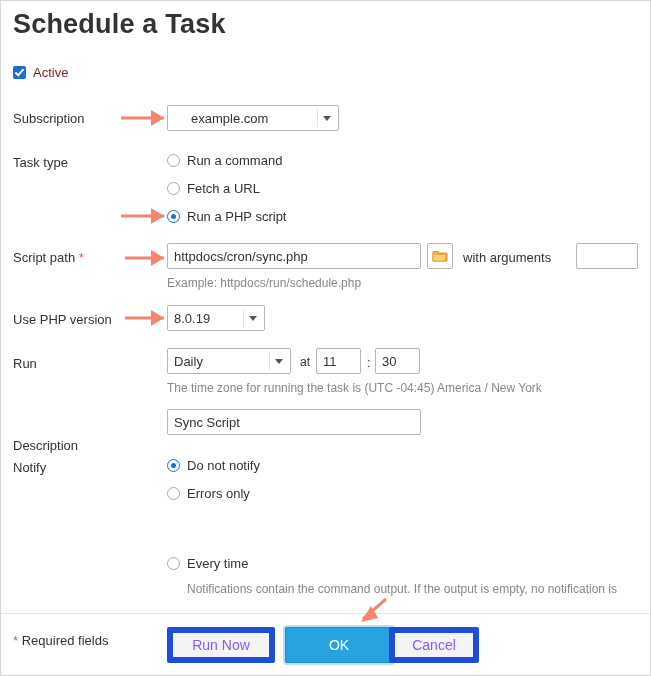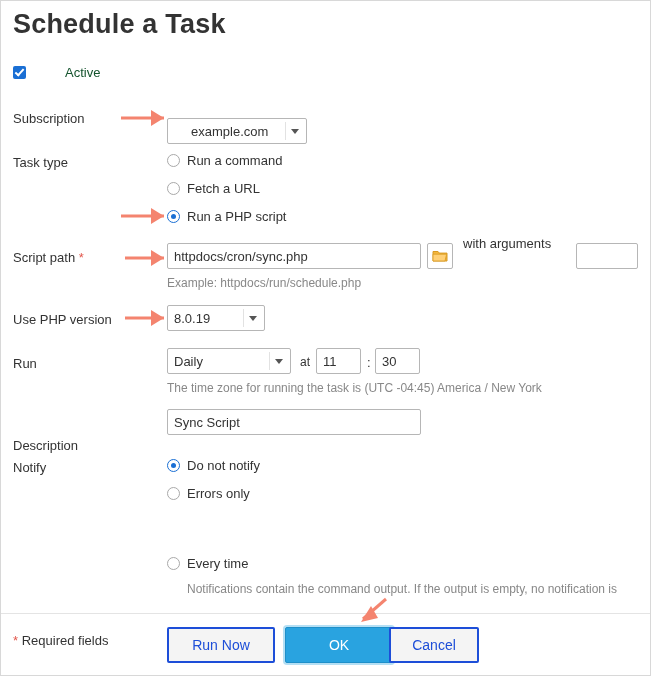--- a/index.html
+++ b/index.html
@@ -69,22 +69,21 @@
     left: 4px;
     top: 1px;
     width: 3px;
     height: 7px;
     border: solid #fff;
     border-width: 0 2px 2px 0;
     transform: rotate(42deg);
   }
   .chk-label {
     font-size: 13px;
-    color: #14532d;
-    margin-left: 32px;
+    color: #7f1d1d;
   }
 
   
   select, .fakeselect {
     font-family: "Liberation Sans", sans-serif;
     font-size: 13px;
     color: #333;
     background: #fff;
     border: 1px solid #b6b6b6;
     border-radius: 2px;
@@ -181,23 +180,23 @@
     align-items: center;
     justify-content: center;
   }
 
   
   .btn {
     position: absolute;
     box-sizing: border-box;
     height: 36px;
     border-radius: 2px;
-    border: 2px solid #1d4ed8;
+    border: 6px solid #1d4ed8;
     background: #f4f4f4;
-    color: #1d4ed8;
+    color: #8b5cf6;
     font-family: "Liberation Sans", sans-serif;
     font-size: 14px;
     display: flex;
     align-items: center;
     justify-content: center;
     cursor: pointer;
   }
   .btn.primary {
     background: #29a3e0;
     border: 1px solid #1f8fc9;
@@ -229,21 +228,21 @@
 <div class="page">
 
   <div class="title">Schedule a Task</div>
 
   <div class="chk-row">
     <span class="chk"></span>
     <span class="chk-label">Active</span>
   </div>
 
   <div class="label" style="top:110px">Subscription</div>
-  <div class="fakeselect" style="left:166px; top:117px; width:140px;padding-left:23px;">
+  <div class="fakeselect" style="left:166px; top:104px; width:172px;padding-left:23px;">
     <span>example.com</span>
     <span class="sep"></span>
     <span class="caret"></span>
   </div>
 
   <div class="label" style="top:154px">Task type</div>
 
   <div class="radio" style="left:166px; top:153px;"></div>
   <div class="radio-label" style="left:186px; top:152px;">Run a command</div>
 
@@ -257,21 +256,21 @@
     <span>Script path</span>
     <span class="req">*</span>
   </div>
   <input class="tinput" style="left: 166px; top: 242px; width: 254px;" value="httpdocs/cron/sync.php">
   <div class="folder-btn" style="left:426px; top:242px;">
     <svg width="16" height="14" viewBox="0 0 16 14">
       <path d="M1 2.5h5l1.4 1.6H15V12H1z" fill="#f5b63d" stroke="#d89a22" stroke-width="1"></path>
       <path d="M1 5.2h13.6L13 12H1z" fill="#ffd076" stroke="#d89a22" stroke-width="0.8"></path>
     </svg>
   </div>
-  <div style="position:absolute; left:462px; top:235px; font-size:13px; color:#333;">with arguments</div>
+  <div style="position:absolute; left:462px; top:249px; font-size:13px; color:#333;">with arguments</div>
   <input class="tinput" style="left: 575px; top: 242px; width: 62px;" value="">
   <div class="hint" style="left:166px; top:275px;">Example: httpdocs/run/schedule.php</div>
 
   <div class="label" style="top:311px">Use PHP version</div>
   <div class="fakeselect" style="left:166px; top:304px; width:98px;">
     <span>8.0.19</span>
     <span class="sep"></span>
     <span class="caret"></span>
   </div>
 

